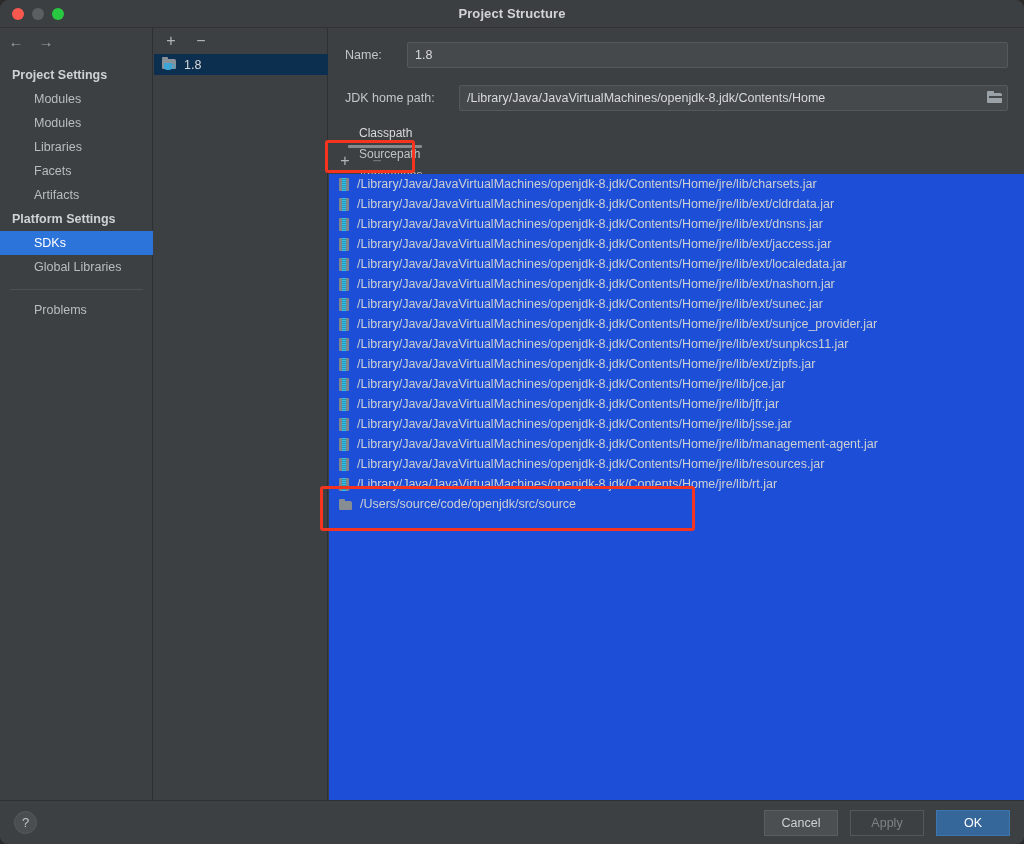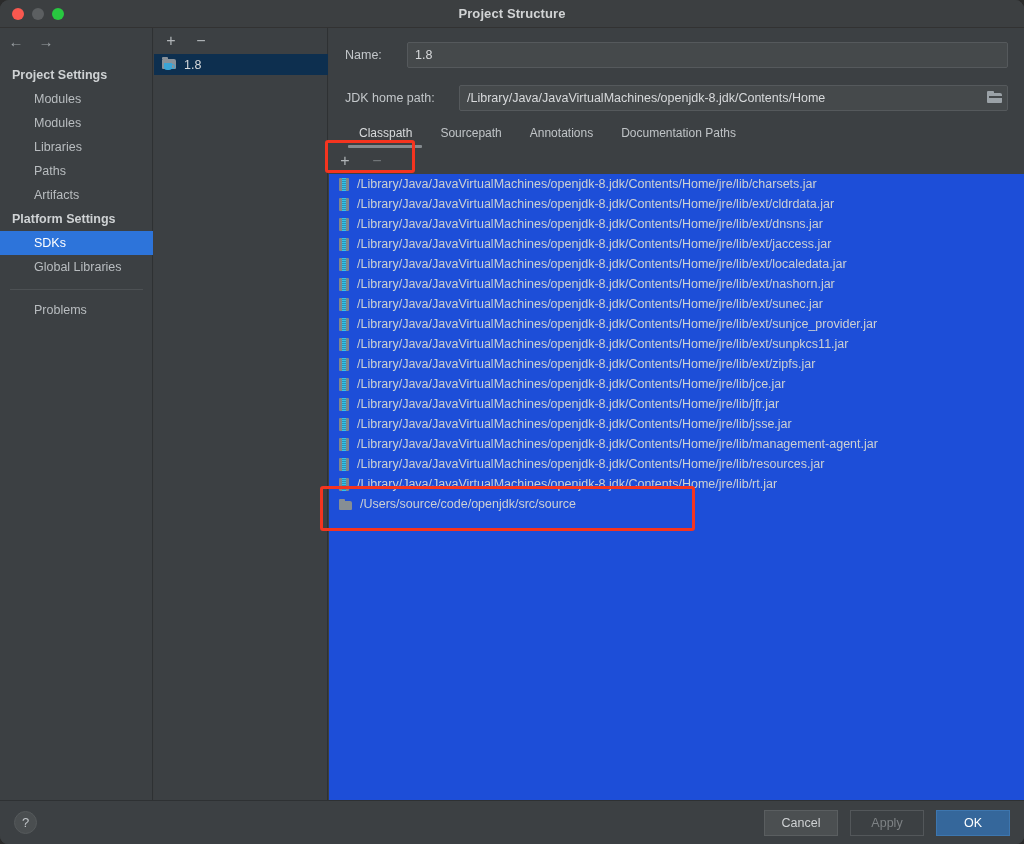--- a/index.html
+++ b/index.html
@@ -134,21 +134,21 @@
     background: #9ba2a7; border-radius: 1px 1px 0 0;
   }
   #browse-icon .b3 {
     position: absolute; left: 2px; top: 5px; width: 13px; height: 2px;
     background: #45494b;
   }
 
   
   #tabs {
     position: absolute; left: 0; top: 96px; width: 695px; height: 22px;
-    display: flex; align-items: flex-start; padding-left: 16px; gap: 0;
+    display: flex; align-items: flex-start; padding-left: 16px; gap: 0; flex-direction: column;
   }
   .tab {
     font-size: 12px; color: #c0c4c7; padding: 2px 14px 5px 14px;
     white-space: nowrap;
   }
   .tab.active { color: #d9dbdd; }
 
   #tab-underline {
     position: absolute; left: 19px; top: 117px;
     width: 74px; height: 3px; background: #848a8e; border-radius: 1px;
@@ -242,21 +242,21 @@
   <div id="sidebar">
     <div id="navarrows">
       <div class="nav-arrow">←</div>
       <div class="nav-arrow">→</div>
     </div>
     <div id="sidebar-list">
       <div class="sb-group">Project Settings</div>
       <div class="sb-item">Modules</div>
       <div class="sb-item">Modules</div>
       <div class="sb-item">Libraries</div>
-      <div class="sb-item">Paths</div>
+      <div class="sb-item">Facets</div>
       <div class="sb-item">Artifacts</div>
       <div class="sb-group">Platform Settings</div>
       <div class="sb-item selected">SDKs</div>
       <div class="sb-item">Global Libraries</div>
       <div class="sb-sep"></div>
       <div class="sb-item">Problems</div>
     </div>
   </div>
 
   <div id="sdkpanel">

